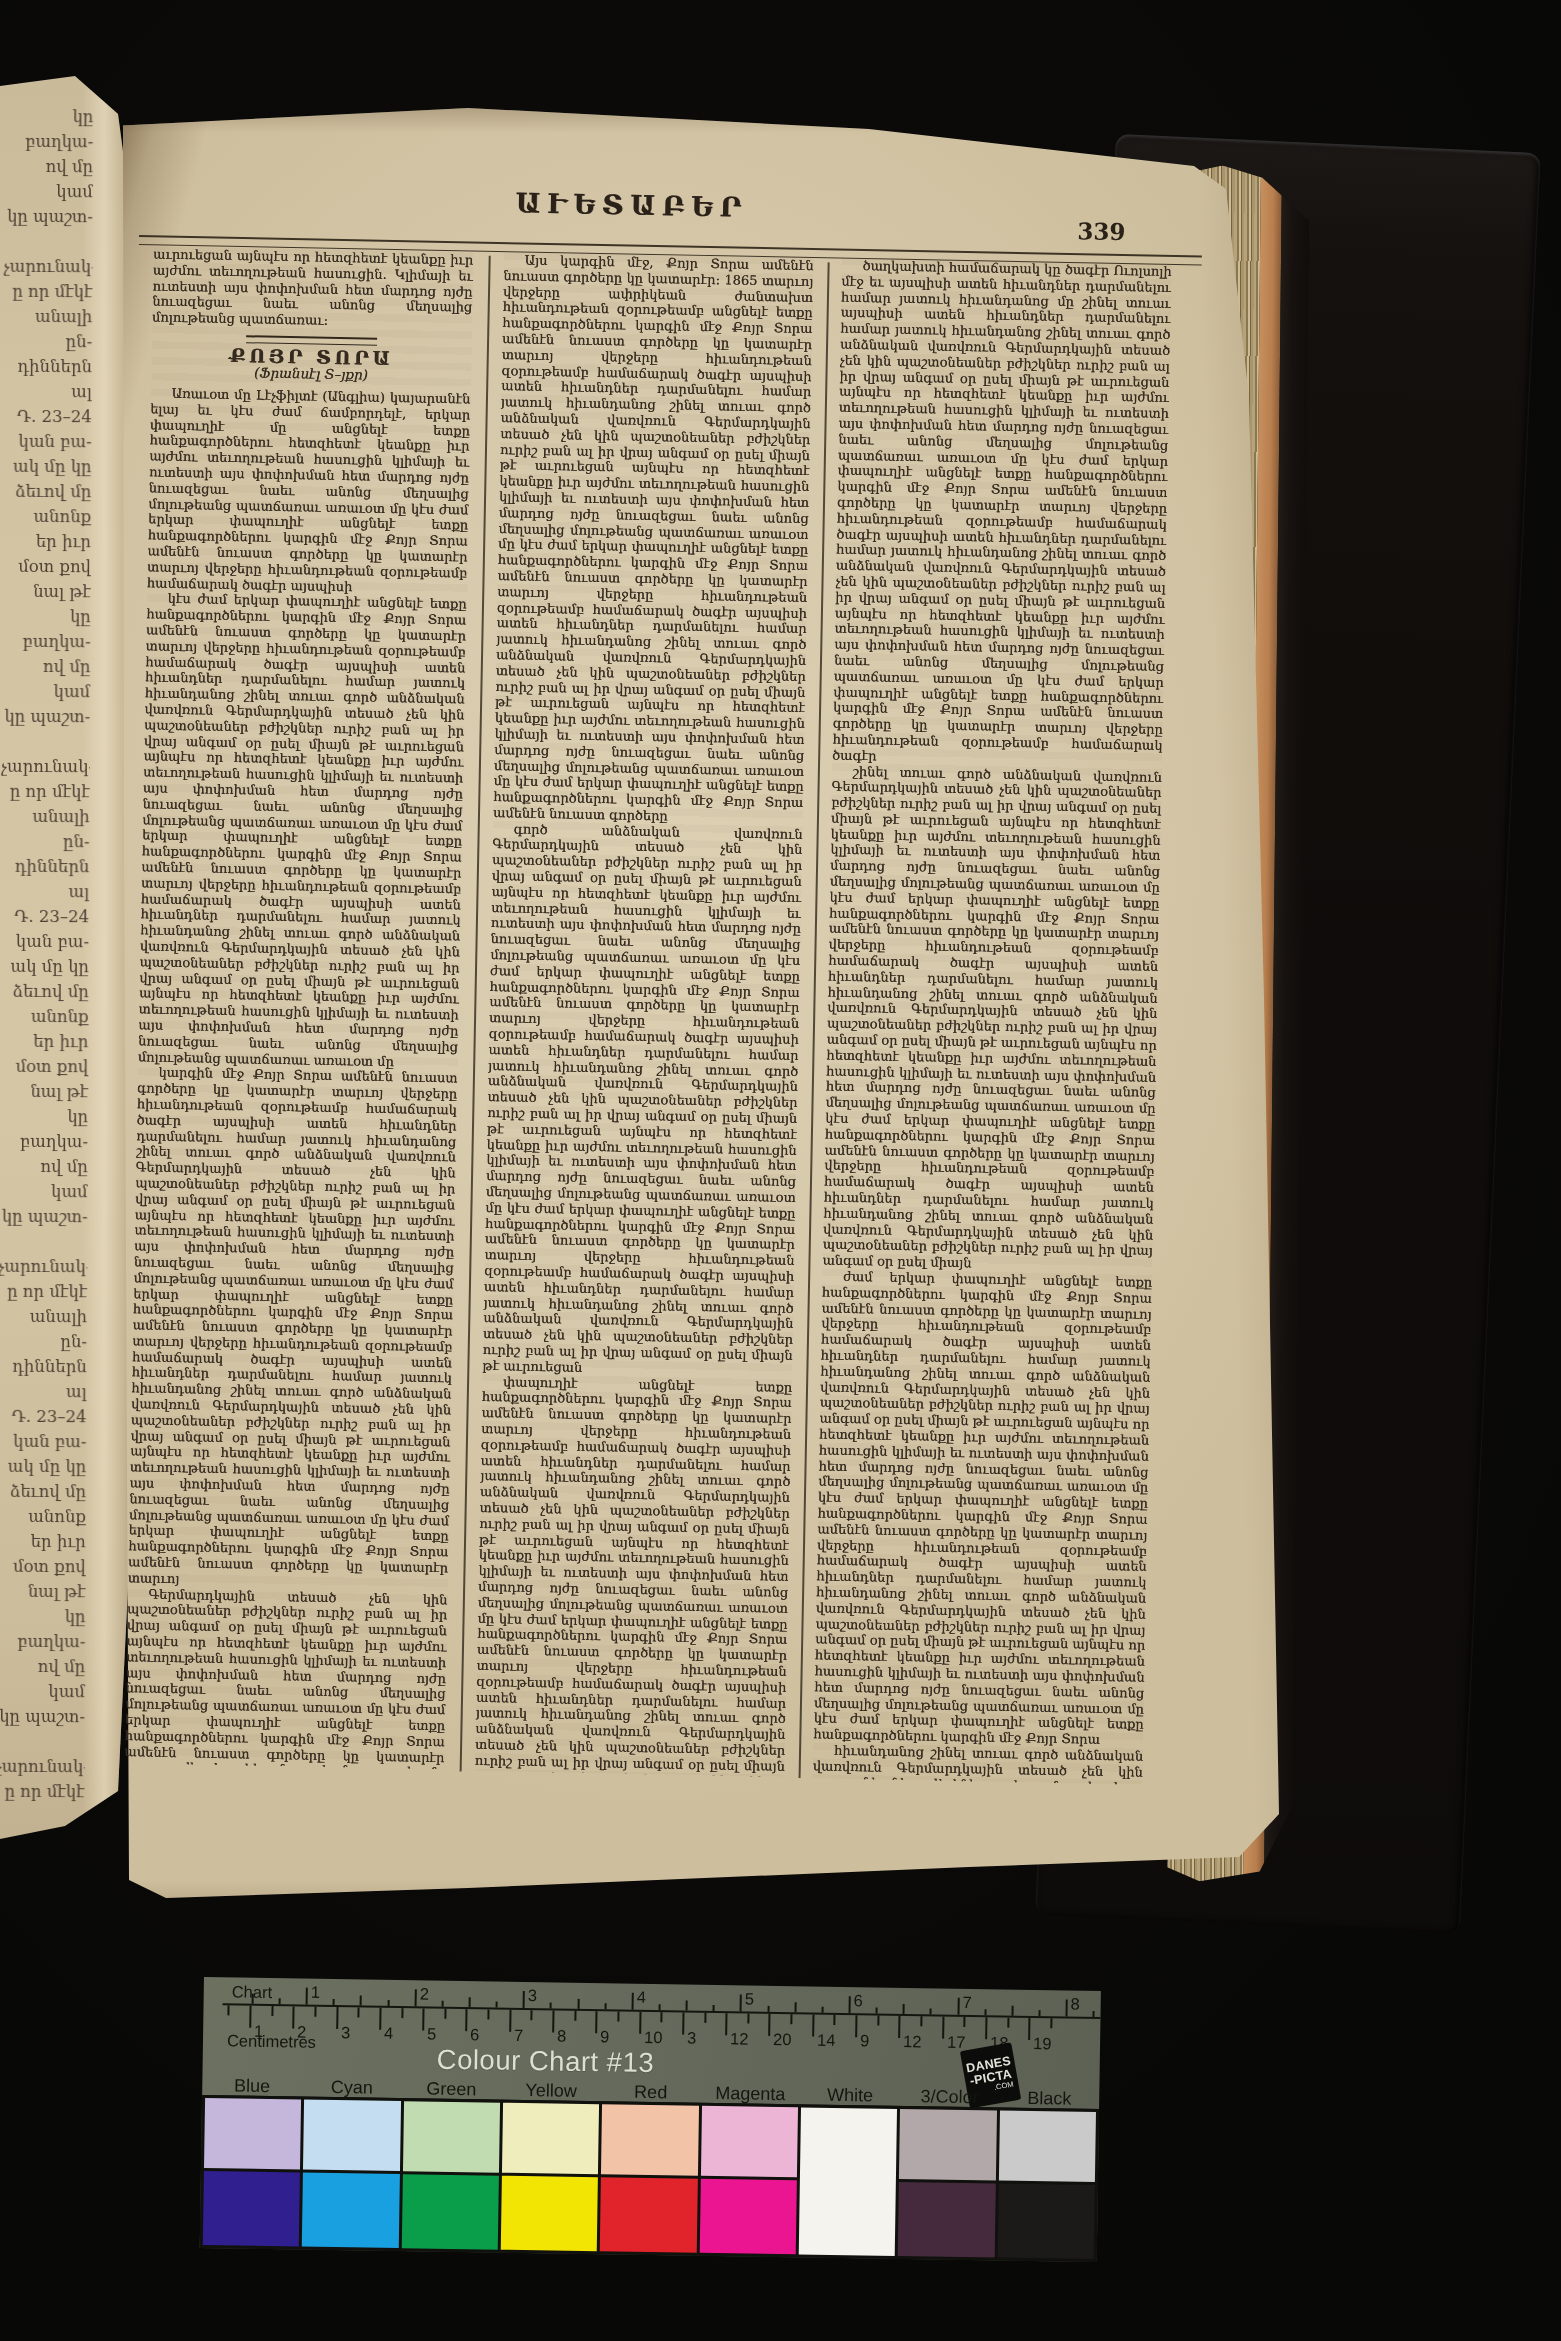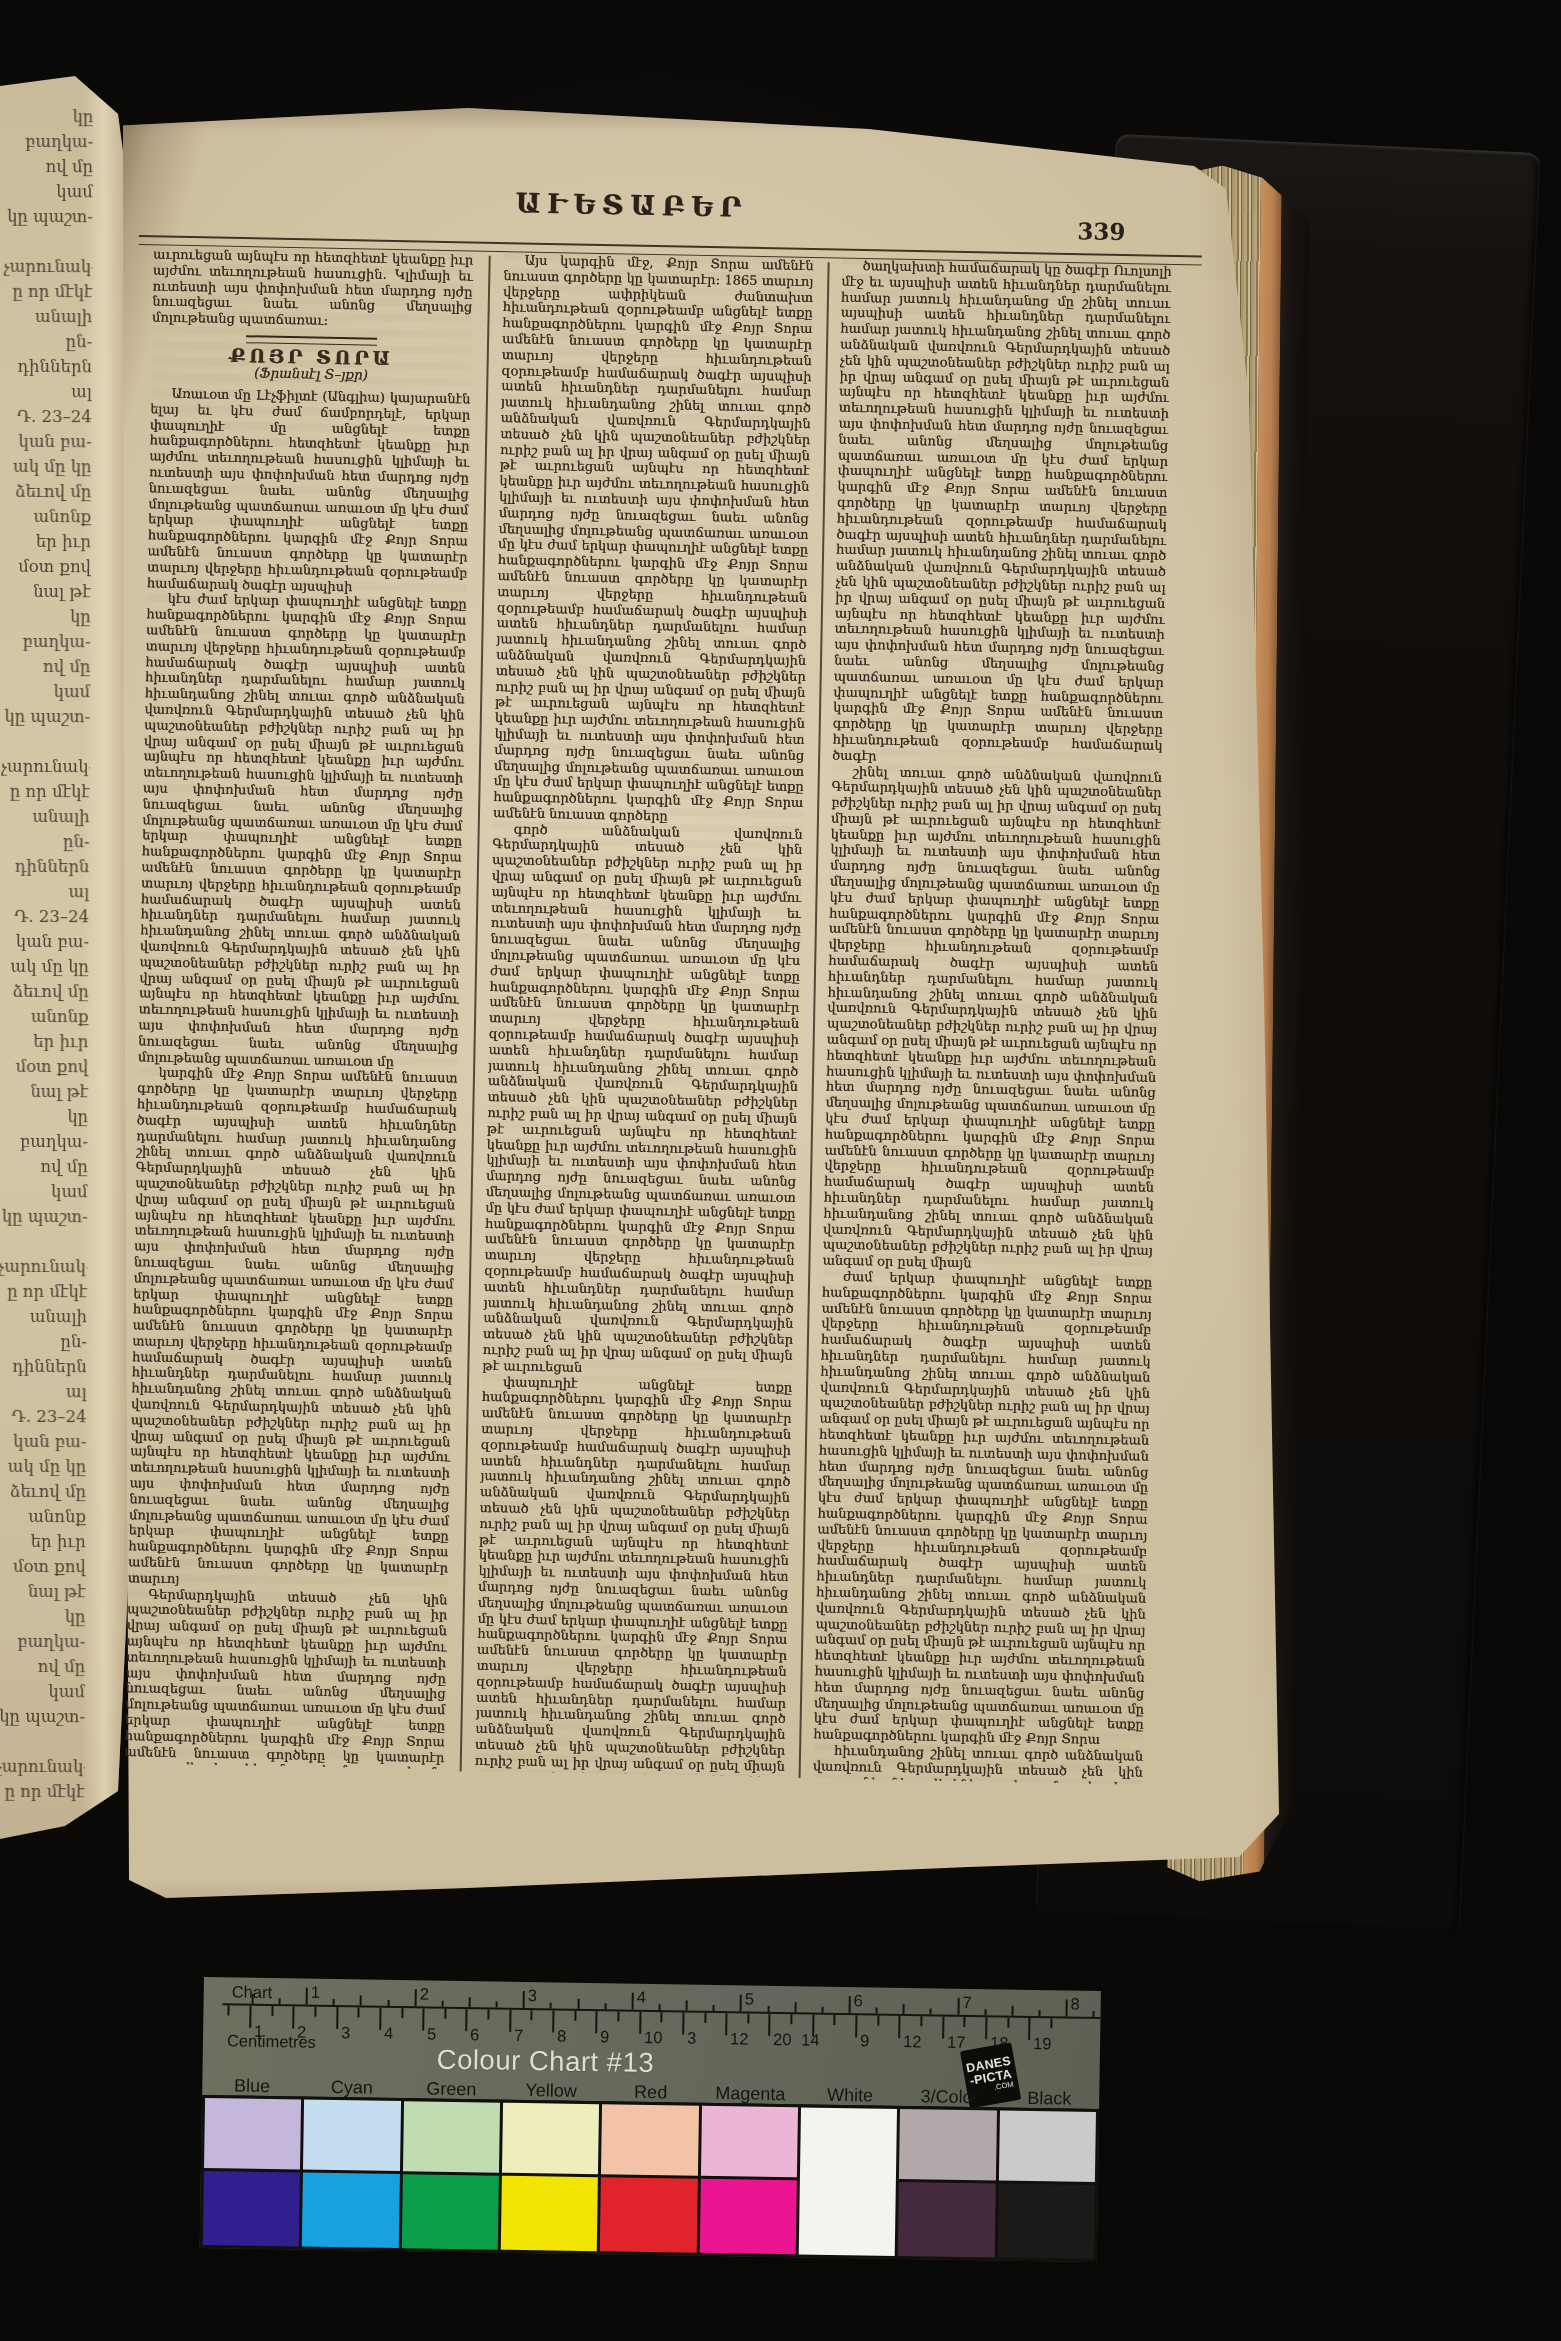--- a/index.html
+++ b/index.html
@@ -266,21 +266,21 @@
         <div class="rnum" style="left: 397px; top: 44px;">9</div>
         <div class="tick" style="left: 436px; top: 27.5px; height: 22px;"></div>
         <div class="rnum" style="left: 441px; top: 44px;">10</div>
         <div class="tick" style="left: 479px; top: 27.5px; height: 22px;"></div>
         <div class="rnum" style="left: 484px; top: 44px;">3</div>
         <div class="tick" style="left: 522px; top: 27.5px; height: 22px;"></div>
         <div class="rnum" style="left: 527px; top: 44px;">12</div>
         <div class="tick" style="left: 565px; top: 27.5px; height: 22px;"></div>
         <div class="rnum" style="left: 570px; top: 44px;">20</div>
         <div class="tick" style="left: 609px; top: 27.5px; height: 22px;"></div>
-        <div class="rnum" style="left: 598px; top: 44px;">14</div>
+        <div class="rnum" style="left: 614px; top: 44px;">14</div>
         <div class="tick" style="left: 652px; top: 27.5px; height: 22px;"></div>
         <div class="rnum" style="left: 657px; top: 44px;">9</div>
         <div class="tick" style="left: 695px; top: 27.5px; height: 22px;"></div>
         <div class="rnum" style="left: 700px; top: 44px;">12</div>
         <div class="tick" style="left: 739px; top: 27.5px; height: 22px;"></div>
         <div class="rnum" style="left: 744px; top: 44px;">17</div>
         <div class="tick" style="left: 782px; top: 27.5px; height: 22px;"></div>
         <div class="rnum" style="left: 787px; top: 44px;">18</div>
         <div class="tick" style="left: 825px; top: 27.5px; height: 22px;"></div>
         <div class="rnum" style="left: 830px; top: 44px;">19</div>

